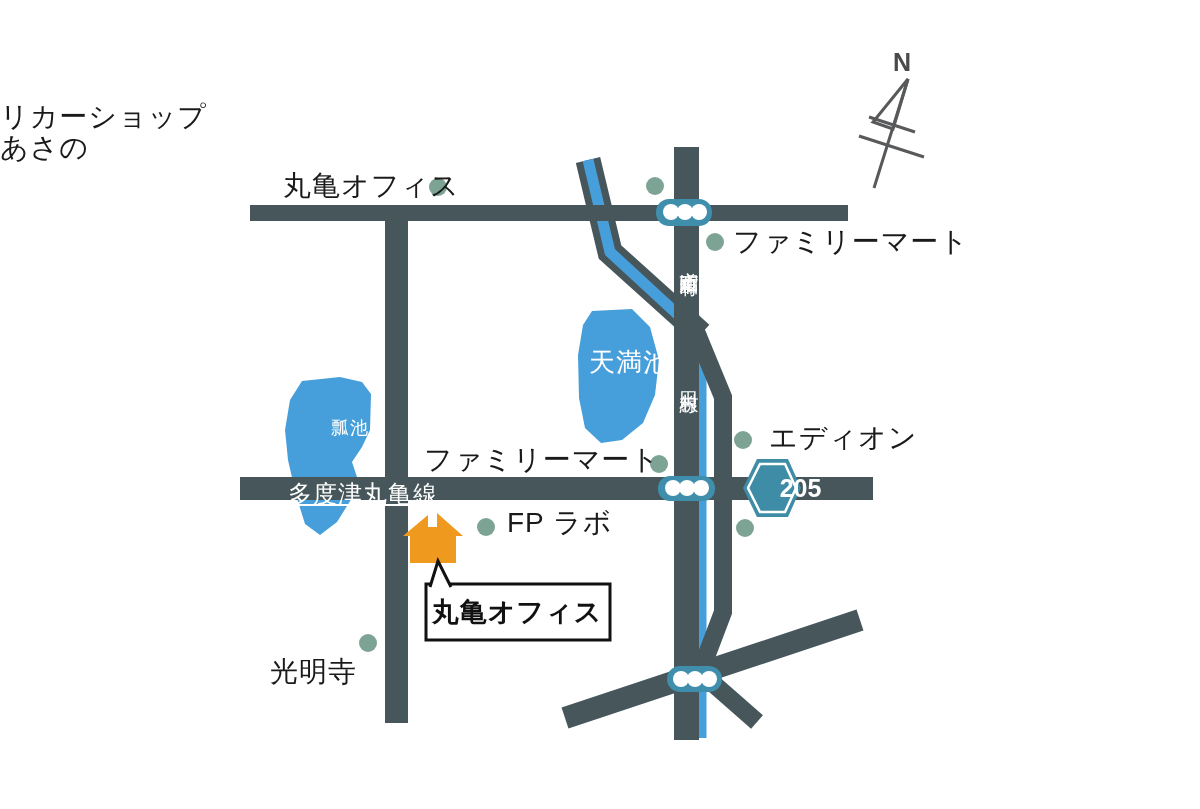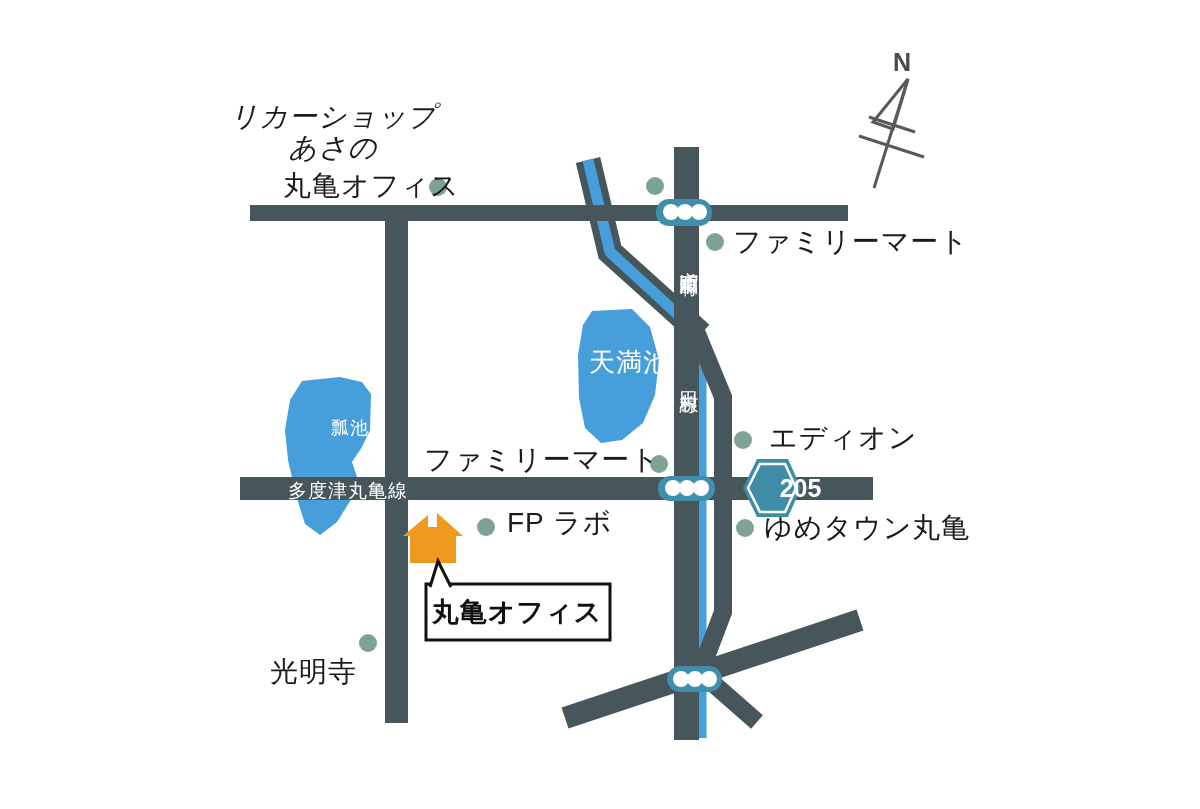--- a/index.html
+++ b/index.html
@@ -13,27 +13,27 @@
   }
   #mapsvg{position:absolute;left:0;top:0;}
   .lbl{
     position:absolute;
     font-size:28px;
     line-height:1.1;
     color:#1a1a1a;
     white-space:nowrap;
     letter-spacing:1px;
   }
-  .lbl-right{text-align:center;font-style:italic;}
+  .lbl-right{text-align:left;}
   .road-lbl{
     position:absolute;
     color:#ffffff;
     white-space:nowrap;
   }
-  .road-lbl-h{font-size:19px;letter-spacing:1px;}
+  .road-lbl-h{font-size:24px;letter-spacing:1px;text-decoration:underline;}
   .road-lbl-v{
     writing-mode:vertical-rl;
     text-orientation:upright;
     font-size:19px;
     letter-spacing:2px;
   }
   .pond-lbl{
     position:absolute;
     color:#ffffff;
     white-space:nowrap;
@@ -151,21 +151,20 @@
 
   <div class="lbl lbl-right p-liquor">
     <div>リカーショップ</div>
     <div>あさの</div>
   </div>
 
   <div class="lbl p-nomura">丸亀オフィス</div>
   <div class="lbl p-fam-n">ファミリーマート</div>
   <div class="lbl p-edion">エディオン</div>
   <div class="lbl p-fam-c">ファミリーマート</div>
-  <div class="lbl p-yume">ゆめタウン丸亀</div>
   <div class="lbl p-fplab">FP ラボ</div>
   <div class="lbl p-komyoji">光明寺</div>
 
   <div class="road-lbl road-lbl-h p-tadotsu">多度津丸亀線</div>
   <div class="road-lbl road-lbl-v p-showacho">市道昭和町</div>
   <div class="road-lbl road-lbl-v p-tamura">田村線</div>
 
   <div class="pond-lbl p-hisago">瓢池</div>
   <div class="pond-lbl p-tenma">天満池</div>
 

